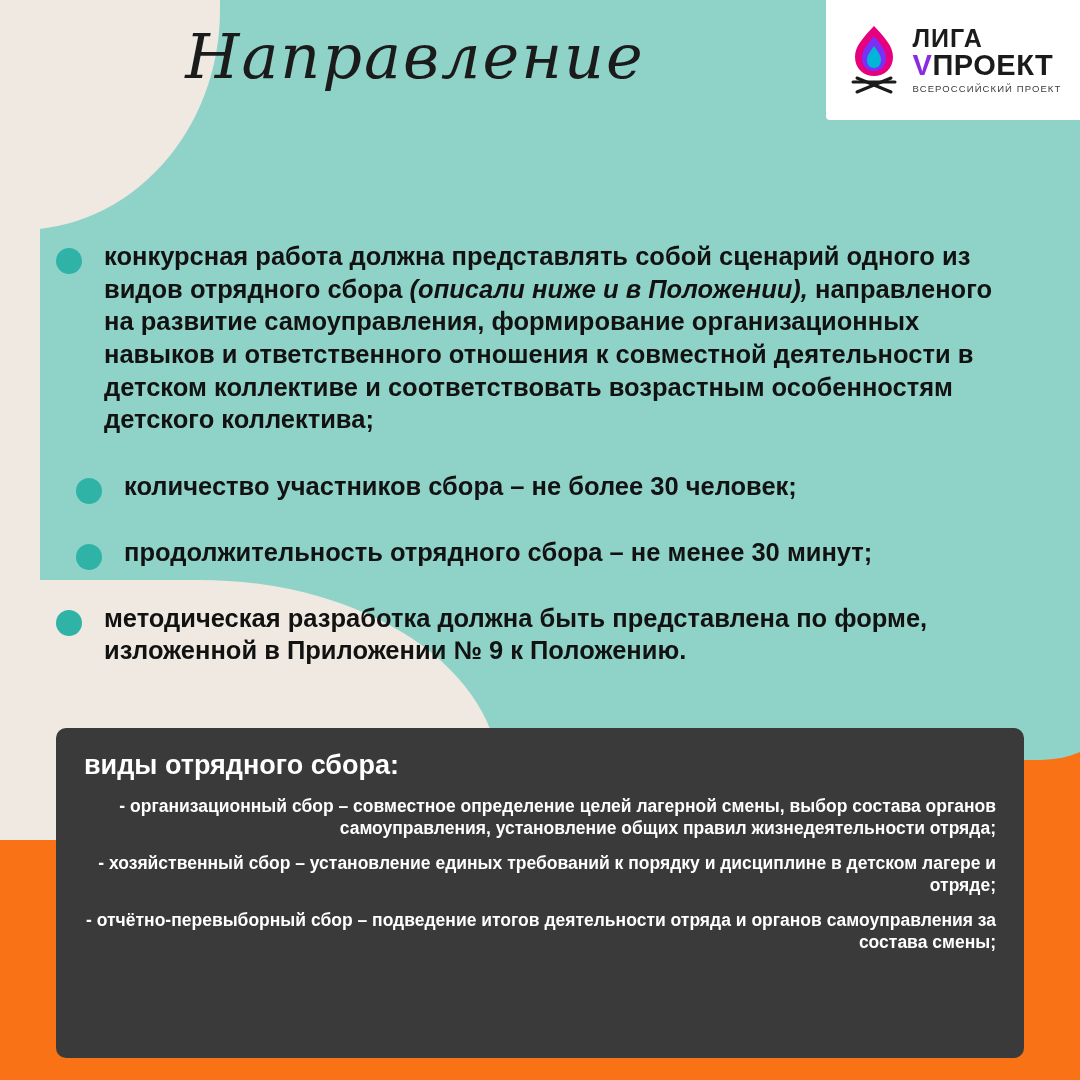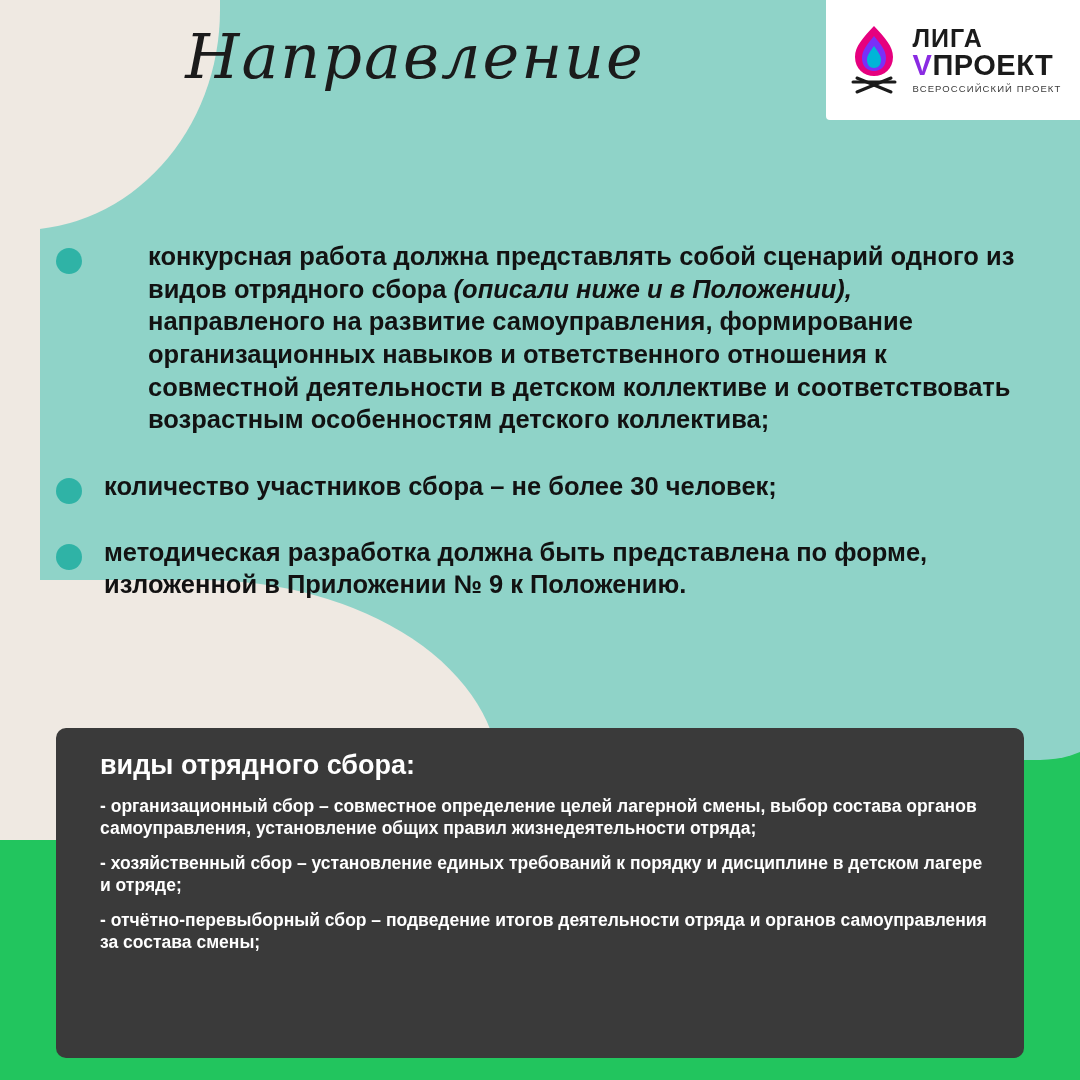--- a/index.html
+++ b/index.html
@@ -11,21 +11,21 @@
     height: 1080px;
     font-family: "Liberation Sans", sans-serif;
     background: #efe9e2;
     overflow: hidden;
   }
 
   .poster {
     position: relative;
     width: 1080px;
     height: 1080px;
-    background: #22c55e;
+    background: #f97316;
     overflow: hidden;
   }
 
   
   .teal-shape {
     position: absolute;
     left: -40px;
     top: 0;
     width: 1160px;
     height: 760px;
@@ -161,46 +161,47 @@
     color: #121212;
     font-weight: 600;
   }
   .bullet-text .it {
     font-style: italic;
     font-weight: 600;
   }
   .b-1 { width: 900px; }
   .b-2, .b-3 { width: 900px; }
   .b-4 { width: 920px; }
-  .gap-1 { margin-bottom: 34px; gap: 44px; }
-  .gap-2 { margin-bottom: 32px; }
+  .gap-1 { margin-bottom: 34px; }
+  .gap-2 { margin-bottom: 32px; justify-content: flex-end; }
 
   
   .panel {
     position: absolute;
     left: 56px;
     top: 728px;
     width: 968px;
     height: 330px;
     background: #3a3a3a;
     border-radius: 10px;
     box-sizing: border-box;
-    padding: 22px 28px 18px 44px;
+    padding: 22px 28px 18px 28px;
     color: #ffffff;
   }
   .panel-title {
     font-size: 27px;
     font-weight: bold;
     margin-bottom: 14px;
   }
   .panel-item {
     font-size: 17.5px;
     line-height: 1.26;
     margin-bottom: 13px;
     font-weight: 600;
+    text-align: right;
   }
   .panel-item:last-child { margin-bottom: 0; }
 </style>
 </head>
 <body>
 
 <div class="poster">
 
   <div class="teal-shape"></div>
   <div class="teal-notch-top"></div>
@@ -234,20 +235,24 @@
     <div class="bullet-row gap-1">
       <div class="dot"></div>
       <div class="bullet-text b-1"><span>конкурсная работа должна представлять собой сценарий одного из видов отрядного сбора </span><span class="it">(описали ниже и в Положении),</span><span> направленого на развитие самоуправления, формирование организационных навыков и ответственного отношения к совместной деятельности в детском коллективе и соответствовать возрастным особенностям детского коллектива;</span></div>
     </div>
 
     <div class="bullet-row gap-2">
       <div class="dot"></div>
       <div class="bullet-text b-2">количество участников сбора – не более 30 человек;</div>
     </div>
 
+    <div class="bullet-row gap-2">
+      <div class="dot"></div>
+      <div class="bullet-text b-3">продолжительность отрядного сбора – не менее 30 минут;</div>
+    </div>
 
     <div class="bullet-row">
       <div class="dot"></div>
       <div class="bullet-text b-4">методическая разработка должна быть представлена по форме, изложенной в Приложении № 9 к Положению.</div>
     </div>
 
   </div>
 
   <div class="panel">
     <div class="panel-title">виды отрядного сбора:</div>

